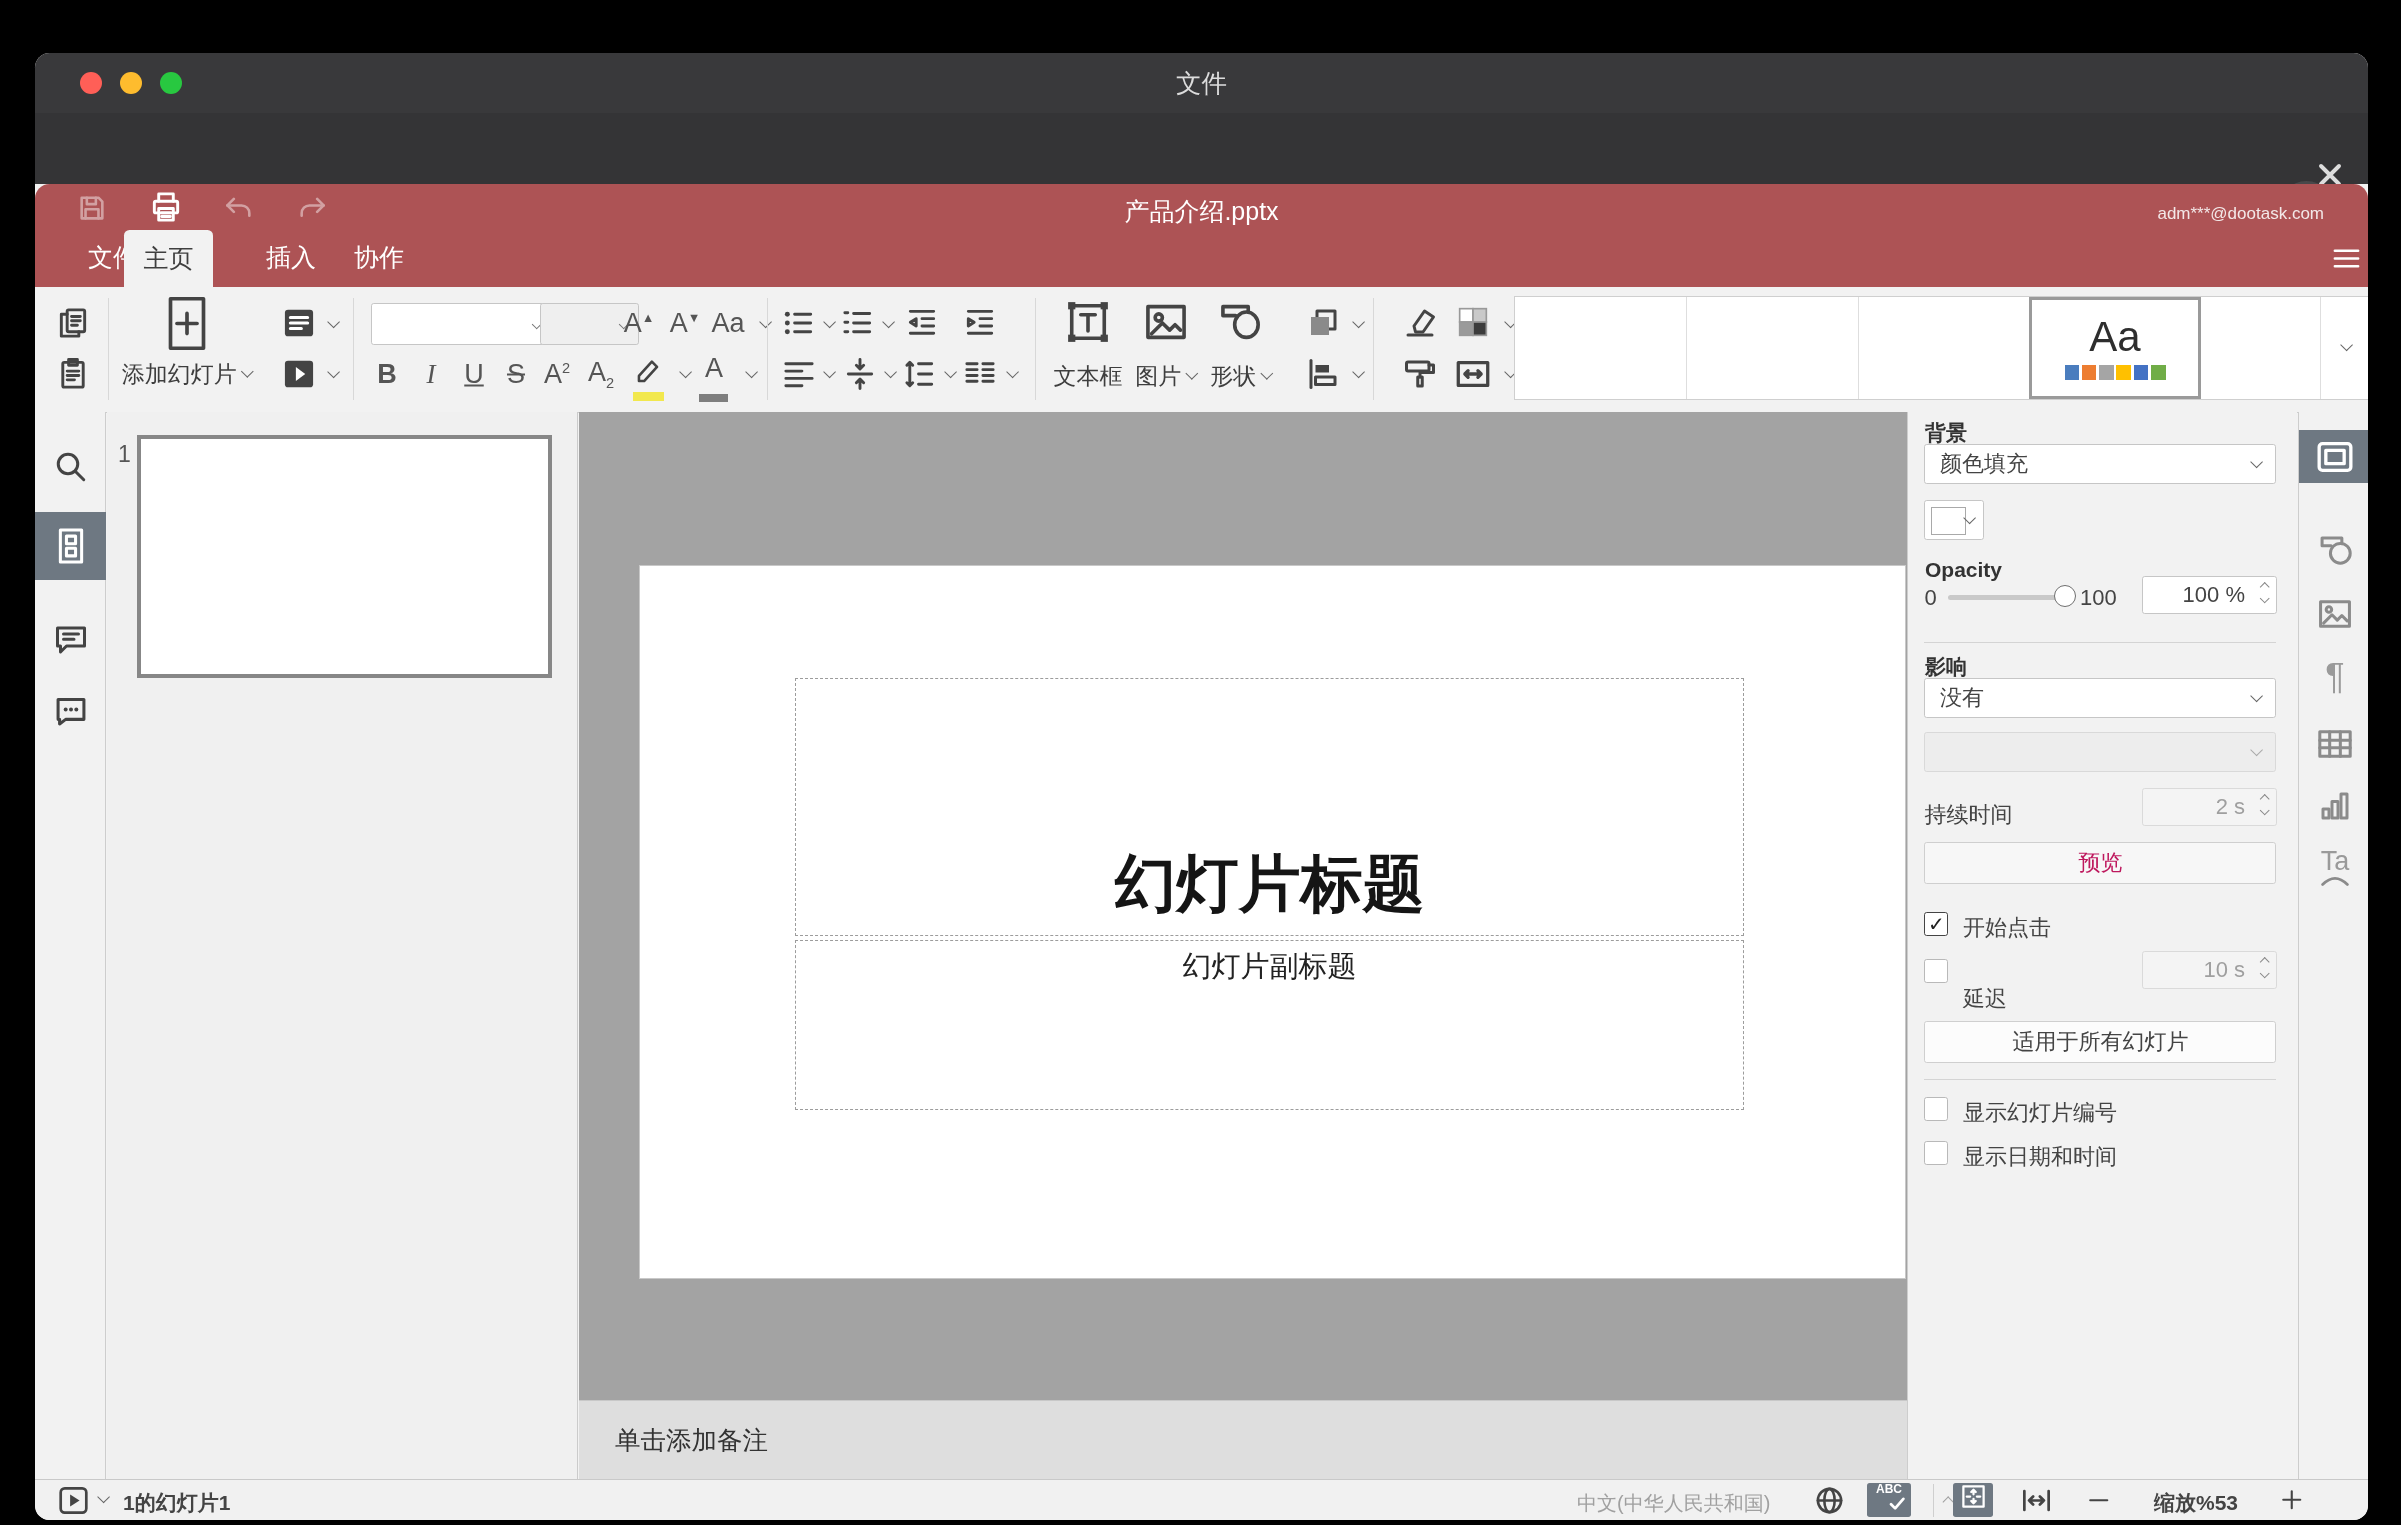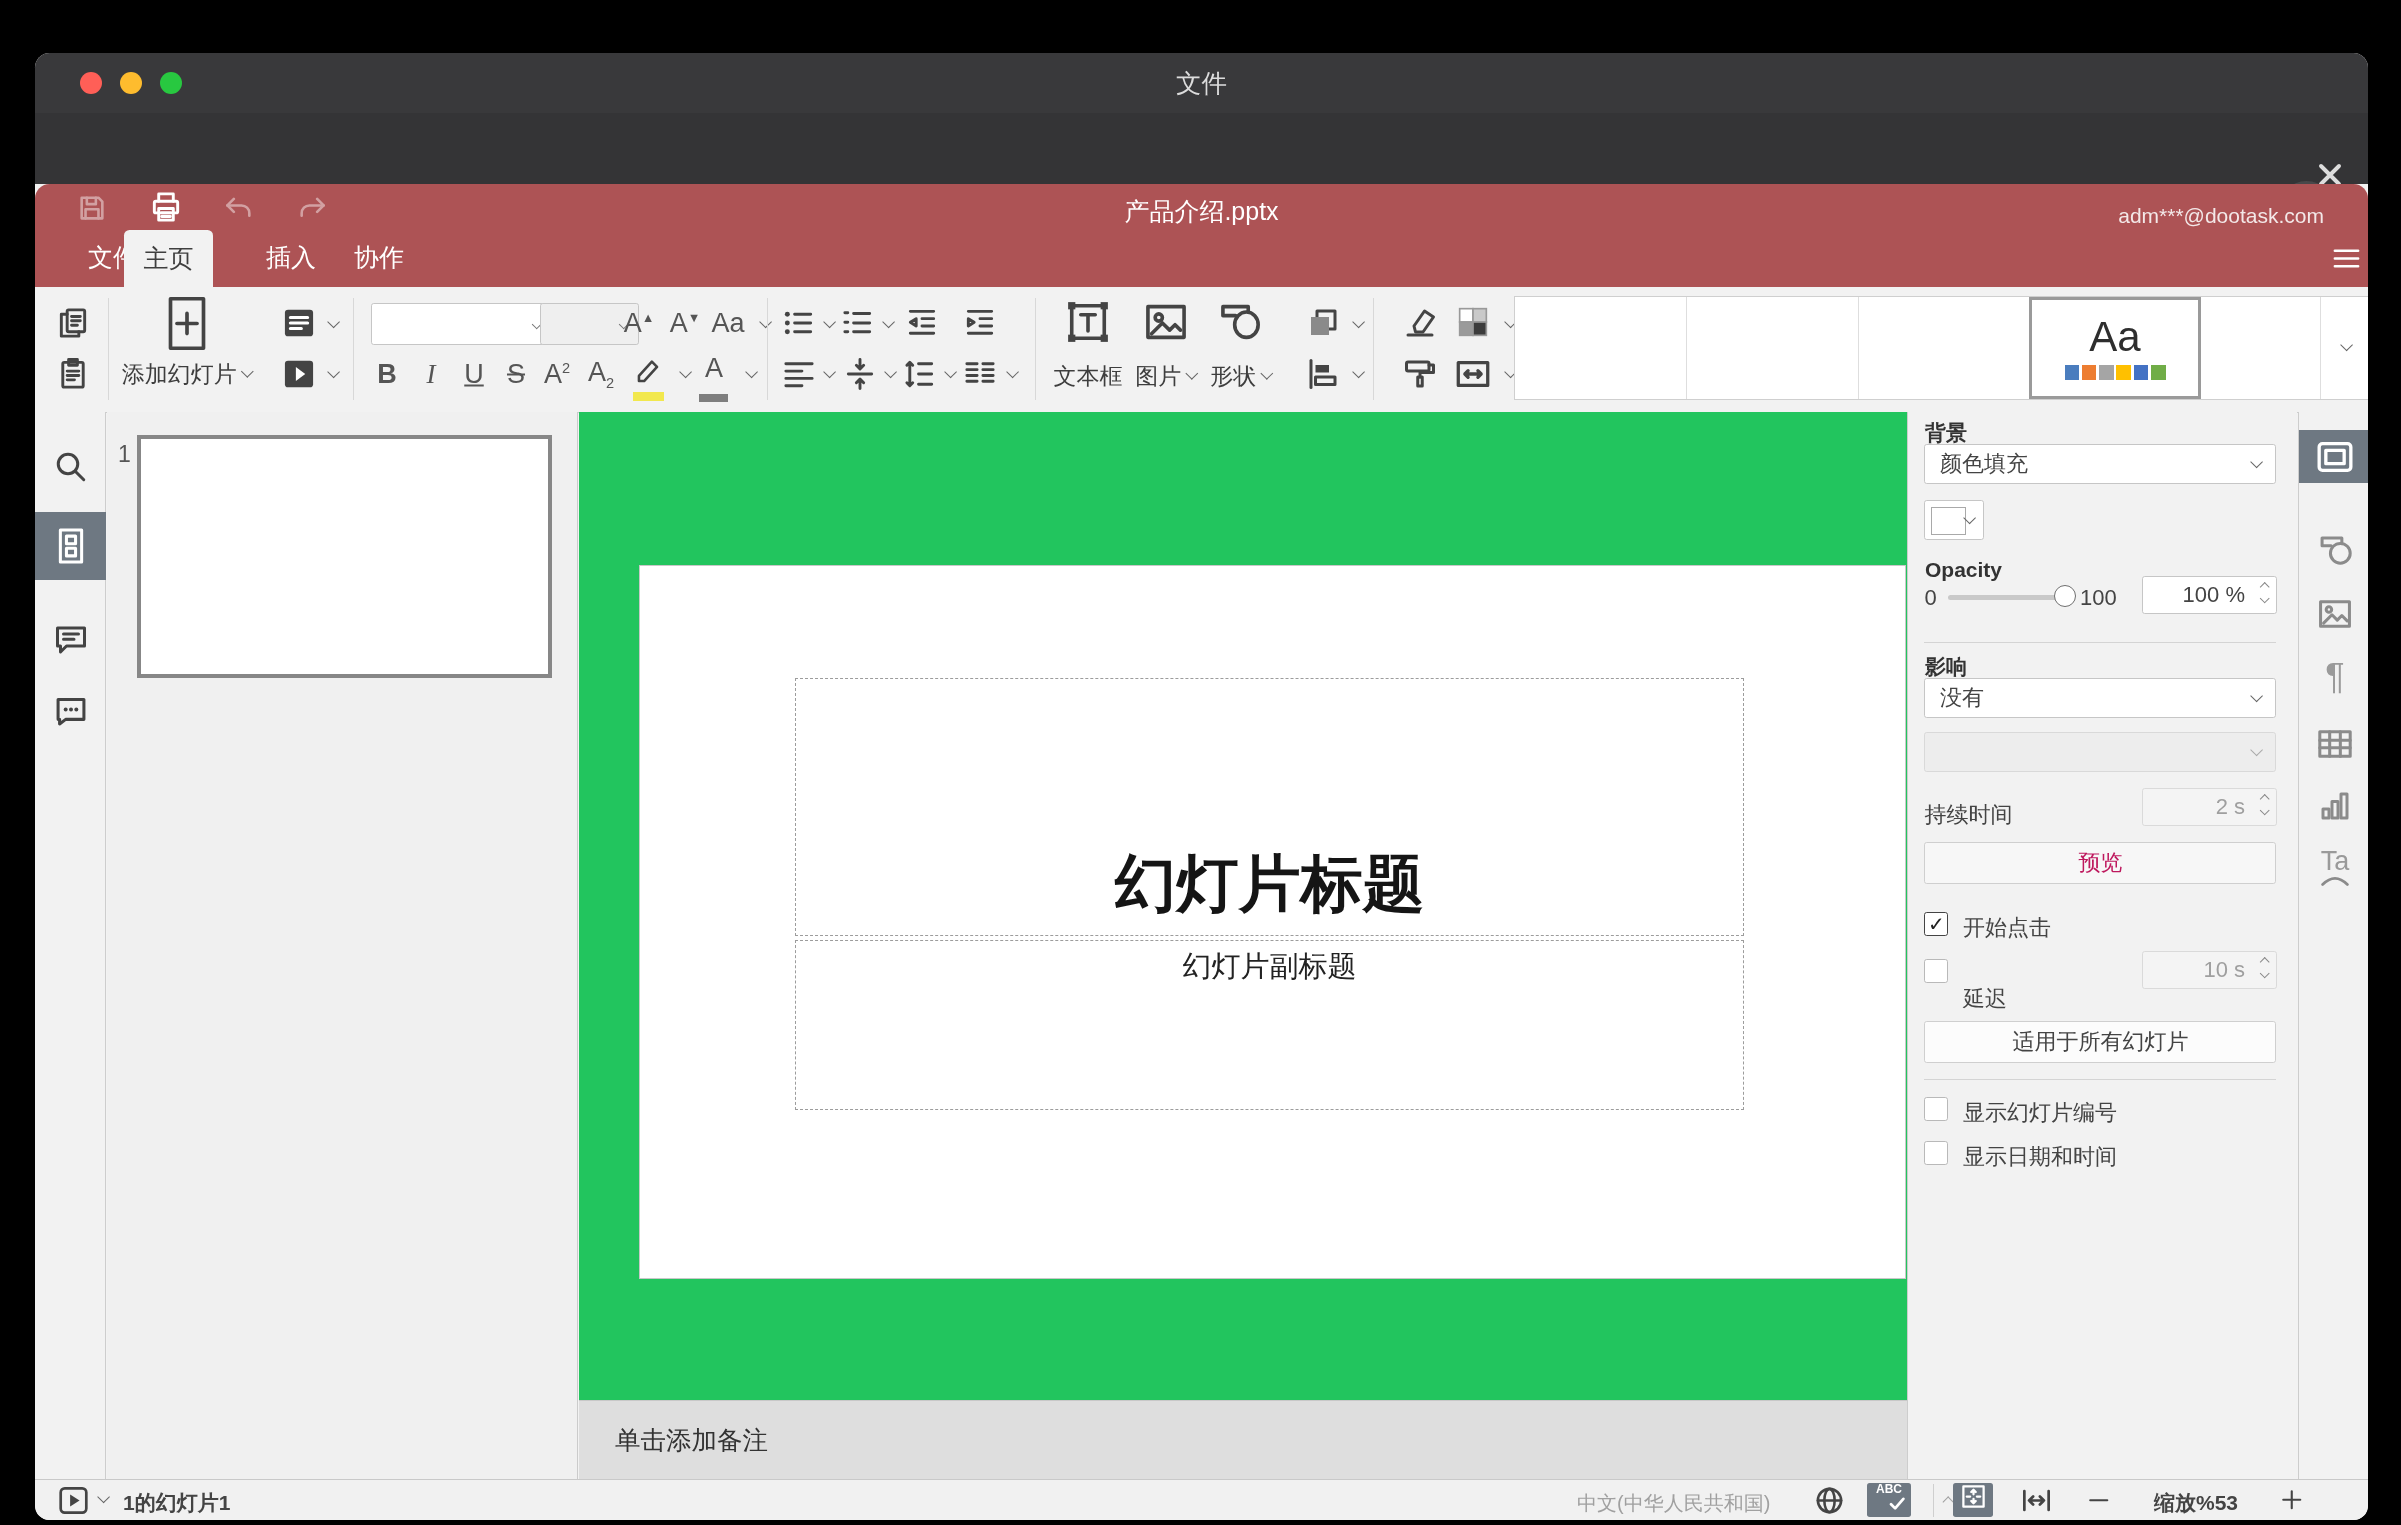--- a/index.html
+++ b/index.html
@@ -7,42 +7,42 @@
   .ctr{transform:translate(-50%,-50%);}
   .window{position:absolute;left:35px;top:30px;width:2333px;height:1467px;border-radius:14.6px;overflow:hidden;background:#f2f2f2;margin-top:23px;}
   .titlebar{position:absolute;left:0;top:0;width:100%;height:60px;background:#39393b;}
   .tl{position:absolute;top:19px;width:22px;height:22px;border-radius:50%;}
   .tb-title{position:absolute;left:0;top:0;width:100%;height:60px;display:flex;align-items:center;justify-content:center;color:#dcdcdc;font-size:25.5px;}
   .substrip{position:absolute;left:0;top:60px;width:100%;height:71px;background:#343436;}
   .redheader{position:absolute;left:0;top:131px;width:100%;height:103px;background:#ad5355;border-radius:14.6px 14.6px 0 0;}
   .hicon{position:absolute;transform:translate(-50%,-50%);}
   .dim{opacity:.45;}
   .doc-title{position:absolute;left:0;top:11px;width:100%;text-align:center;color:#fff;font-size:25px;}
-  .email{position:absolute;right:44px;top:20px;color:#f3e8e8;font-size:21px;}
+  .email{position:absolute;right:44px;top:20px;color:#f3e8e8;font-size:17px;}
   .tab{position:absolute;bottom:12.8px;color:#fff;font-size:25px;cursor:default;}
   .tab-active{position:absolute;left:89px;bottom:0;width:89px;height:57px;background:#f2f2f2;border-radius:5.5px 5.5px 0 0;display:flex;align-items:center;justify-content:center;color:#3f3f3f;font-size:25px;}
   .toolbar{position:absolute;left:0;top:234px;width:100%;height:125px;background:#f2f2f2;border-bottom:0.9px solid #cdcdcd;}
   .vsep{position:absolute;top:11px;width:0.9px;height:102px;background:#d8d8d8;}
   .tlabel{font-size:23px;color:#3e3e3e;white-space:nowrap;display:flex;align-items:center;gap:6.4px;}
   .cv{width:8.2px;height:8.2px;border-right:1.8px solid #666;border-bottom:1.8px solid #666;display:inline-block;transform:rotate(45deg) translate(-1.8px,-1.8px);}
   .cvs{width:6.4px;height:6.4px;border-right:1.8px solid #777;border-bottom:1.8px solid #777;display:inline-block;transform:rotate(45deg);}
   .fmt{font-size:27px;color:#555;}
   .combo{position:absolute;background:#fff;border:0.9px solid #c6c6c6;border-radius:2.7px;display:flex;align-items:center;justify-content:flex-end;padding:0 11px;}
   .gallery{position:absolute;left:1479px;top:9px;width:859px;height:104px;background:#fff;border:0.9px solid #cfcfcf;box-sizing:border-box;}
   .gcell{position:absolute;top:0;height:102px;border-right:0.9px solid #dedede;box-sizing:border-box;}
   .gsel{position:absolute;left:514px;top:0;width:172px;height:102px;border:3.6px solid #9a9a9a;box-sizing:border-box;display:flex;flex-direction:column;align-items:center;justify-content:center;gap:7.3px;background:#fff;}
   .gAa{font-size:42px;color:#2e2e2e;line-height:1;}
   .gstrip{display:flex;gap:2.7px;}
   .gstrip span{width:14.6px;height:14.6px;display:block;}
   .leftbar{position:absolute;left:0;top:359px;width:71px;height:1067px;background:#f2f2f2;border-right:0.9px solid #cdcdcd;box-sizing:border-box;}
   .ltile{position:absolute;left:0;width:71px;height:68px;background:#6e7882;}
   .thumbs{position:absolute;left:72px;top:359px;width:471px;height:1067px;background:#f0f0f0;border-right:0.9px solid #cbcbcb;box-sizing:border-box;}
   .thumb{position:absolute;left:30px;top:23px;width:407px;height:235px;background:#fff;border:4.6px solid #878787;}
   .thumbnum{position:absolute;left:11px;top:29px;font-size:23px;color:#555;}
-  .center{position:absolute;left:544px;top:359px;width:1513px;height:1067px;background:#22c55e;}
+  .center{position:absolute;left:544px;top:359px;width:1513px;height:1067px;background:#a3a3a3;}
   .slide{position:absolute;left:60px;top:153px;width:1265px;height:712px;background:#fff;border:0.9px solid #c8c8c8;}
   .ph{position:absolute;border:0.9px dashed #9c9c9c;display:flex;justify-content:center;}
   .notes{position:absolute;left:0;top:988px;width:100%;height:78px;background:#dedede;border-top:0.9px solid #c8c8c8;display:flex;align-items:center;}
   .rpanel{position:absolute;left:1872px;top:359px;width:390px;height:1067px;background:#f2f2f2;border-left:0.9px solid #cdcdcd;box-sizing:border-box;}
   .rlabel{position:absolute;left:17px;font-size:21px;font-weight:bold;color:#333;text-align:center;}
   .rtext{font-size:22px;color:#444;}
   .sel{position:absolute;left:16.4px;width:352px;height:40px;background:#fff;border:0.9px solid #c6c6c6;border-radius:2.7px;box-sizing:border-box;display:flex;align-items:center;padding:0 14.6px;font-size:22px;color:#444;}
   .sel .cv{position:absolute;right:14.6px;top:14.6px;}
   .seldis{background:#ededed;border-color:#d9d9d9;color:#a8a8a8;}
   .spin{position:absolute;height:38px;background:#fff;border:0.9px solid #c6c6c6;border-radius:2.7px;box-sizing:border-box;display:flex;align-items:center;justify-content:flex-end;padding-right:31px;font-size:22px;color:#444;}

